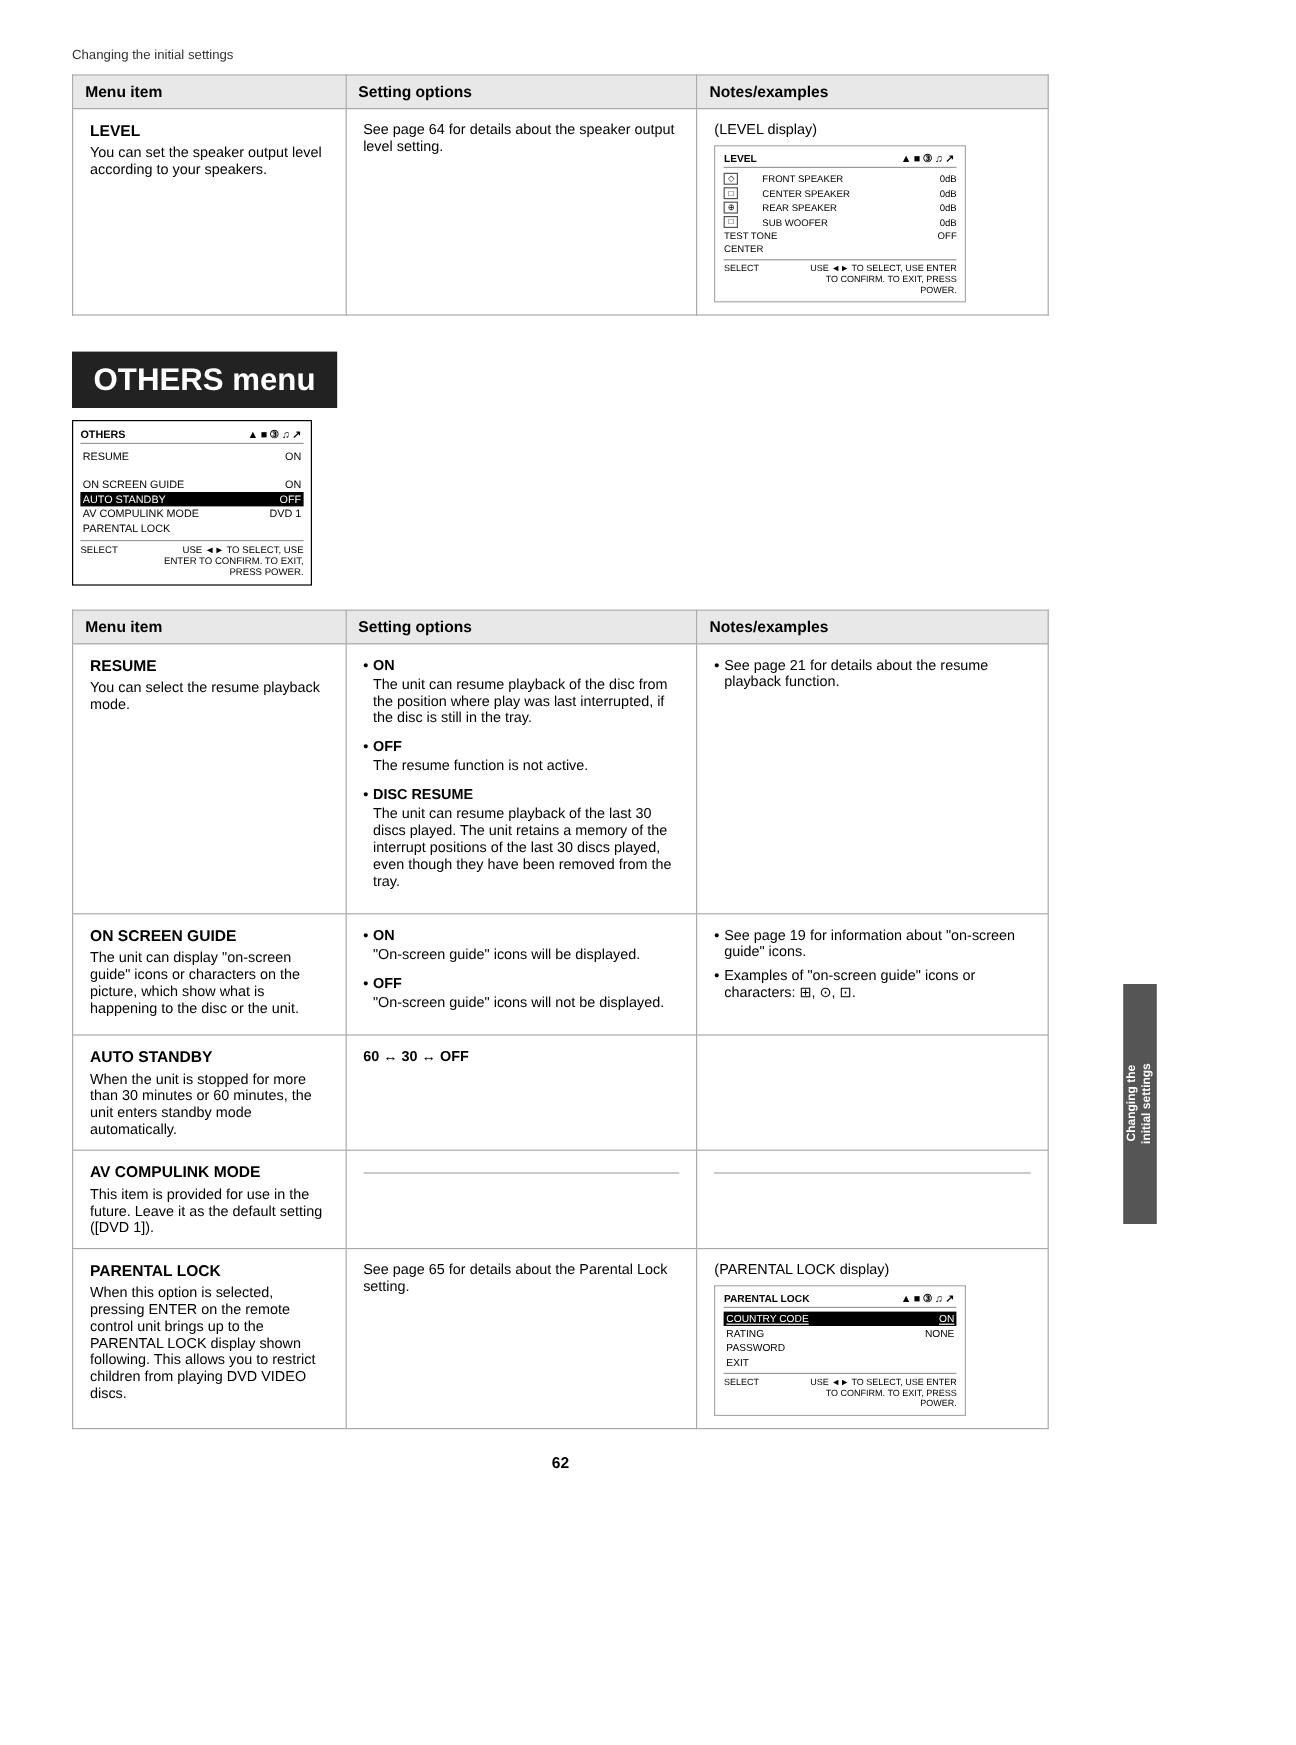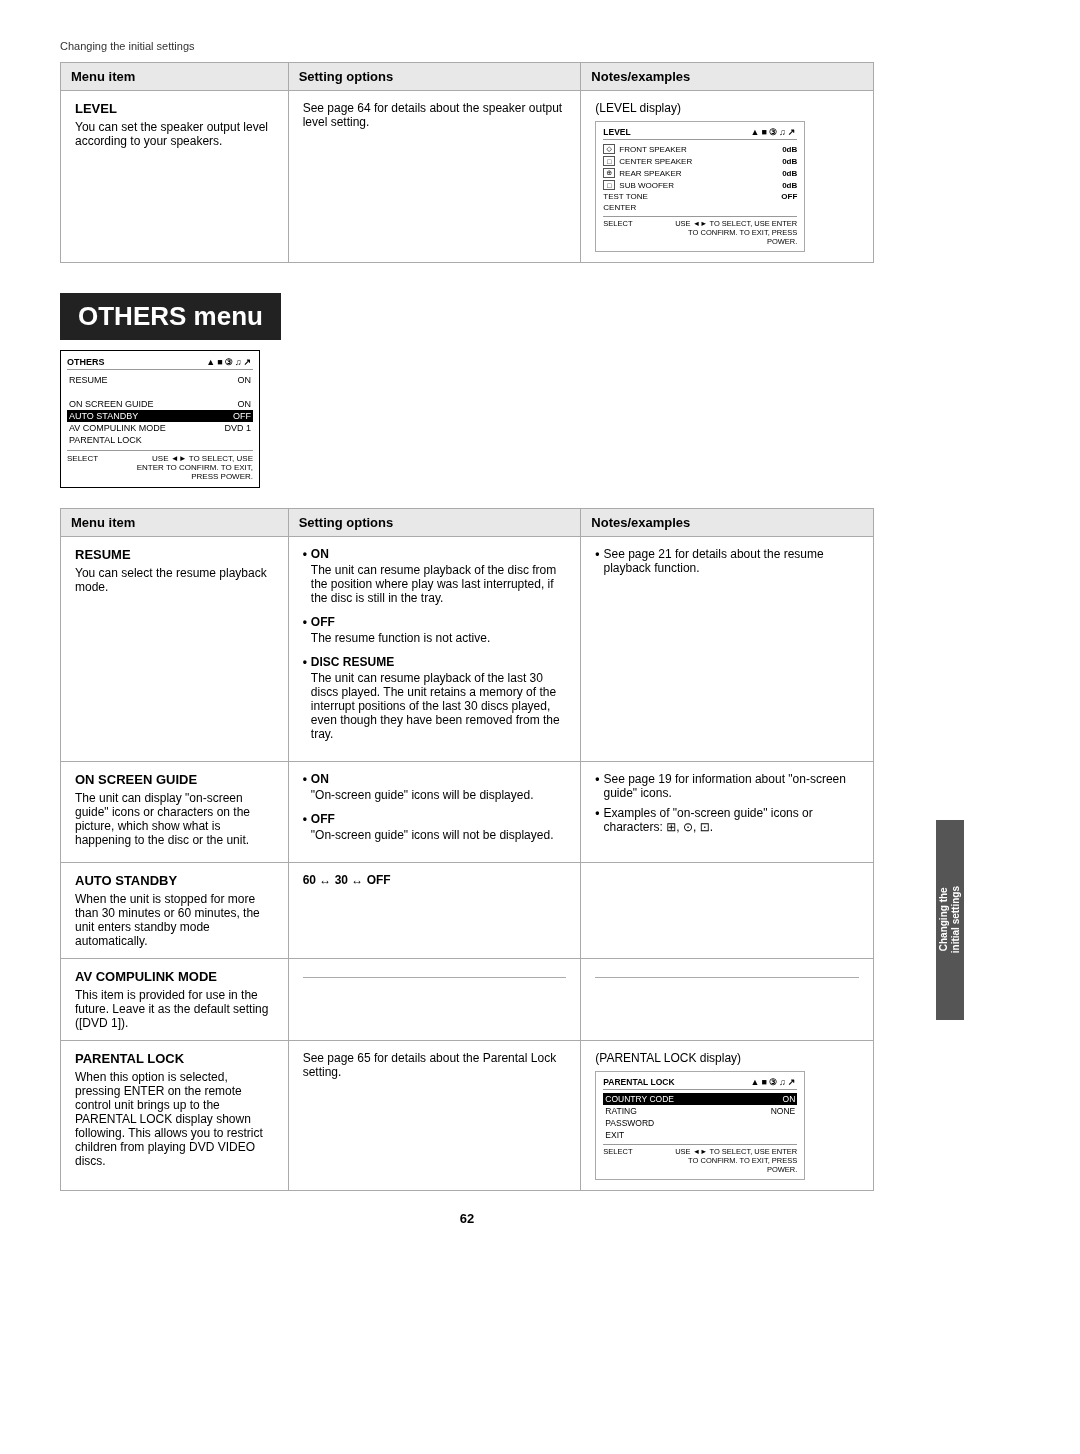--- a/index.html
+++ b/index.html
@@ -162,41 +162,41 @@
       justify-content: space-between;
       border-bottom: 1px solid #999;
       margin-bottom: 3px;
       padding-bottom: 2px;
       font-size: 8.5px;
       font-weight: bold;
     }
     .level-mock-row {
       display: flex;
       align-items: center;
-      gap: 4px;
+      gap: 20px;
       padding: 1px 0;
       font-size: 8px;
     }
     .level-mock-row .lm-icon {
       width: 12px;
       height: 10px;
       border: 1px solid #555;
       display: inline-flex;
       align-items: center;
       justify-content: center;
       font-size: 7px;
       flex-shrink: 0;
     }
     .level-mock-row .lm-label {
       flex: 1;
       font-size: 8px;
     }
     .level-mock-row .lm-val {
       font-size: 8px;
-      font-weight: bold;
+      font-weight: normal;
     }
     .level-mock-footer {
       border-top: 1px solid #999;
       margin-top: 3px;
       padding-top: 2px;
       font-size: 7.5px;
       display: flex;
       justify-content: space-between;
     }
 
@@ -209,20 +209,21 @@
     }
     .parental-mock-row {
       display: flex;
       justify-content: space-between;
       padding: 1px 2px;
       font-size: 8.5px;
     }
     .parental-mock-row.highlighted {
       background: #000;
       color: #fff;
+      text-decoration: underline;
     }
 
     
     .others-table {
       width: 100%;
       border-collapse: collapse;
       border: 1px solid #aaa;
     }
     .others-table th {
       background: #e8e8e8;

